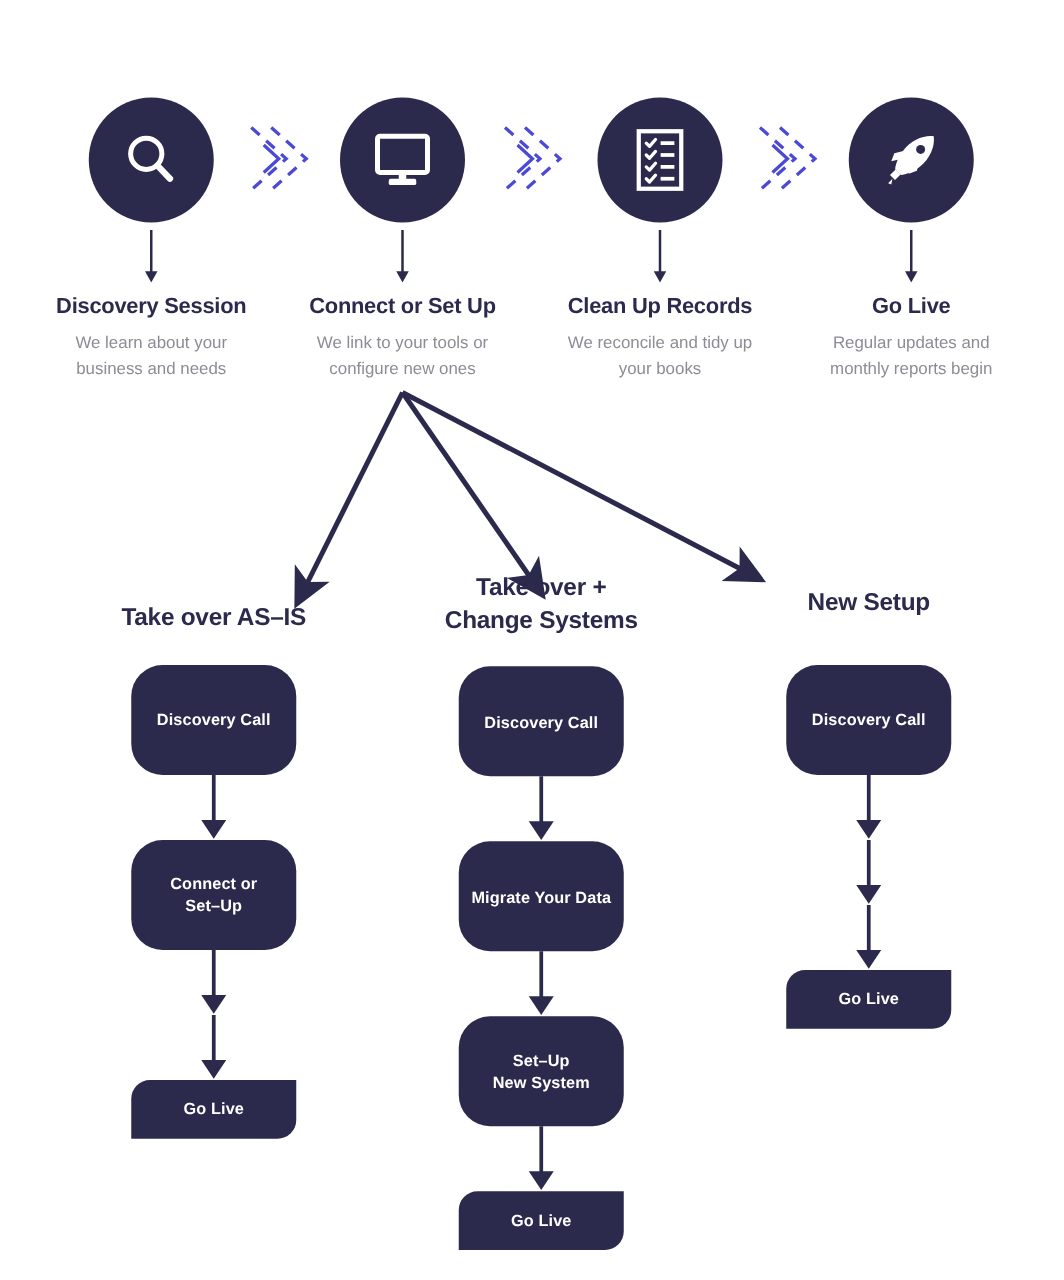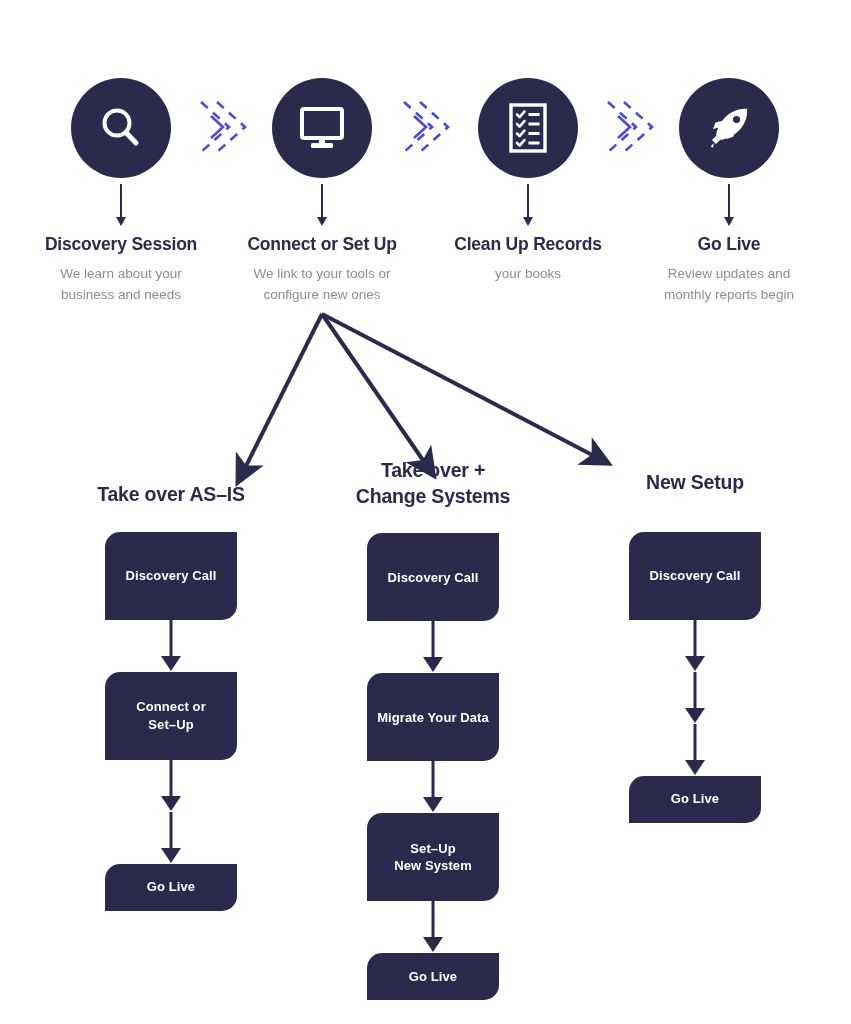--- a/index.html
+++ b/index.html
@@ -122,21 +122,21 @@
     align-items: center;
     justify-content: center;
     text-align: center;
     font-size: 13px;
     font-weight: bold;
     line-height: 1.35;
     letter-spacing: 0.1px;
     margin: 0 auto;
     padding: 4px 8px;
   }
-  .node.tall  { width: 132px; height: 88px; }
+  .node.tall  { width: 132px; height: 88px; border-radius: 25px; }
   .node.short { width: 132px; height: 47px; }
 
   .connector {
     width: 132px;
     height: 52px;
     margin: 0 auto;
     position: relative;
   }
   .connector .line {
     position: absolute;
@@ -232,20 +232,21 @@
               <rect x="23.5" y="21.5" width="11" height="3"></rect>
               <rect x="23.5" y="31" width="11" height="3"></rect>
               <rect x="23.5" y="40.5" width="11" height="3"></rect>
             </g>
           </svg>
         </span>
       </div>
       <div class="step-stem"></div>
       <div class="step-title">Clean Up Records</div>
       <div class="step-desc">
+        <div>We reconcile and tidy up</div>
         <div>your books</div>
       </div>
     </div>
 
     <div class="chev" style="left:602px;">
       <svg width="56" height="62" viewBox="0 0 56 62">
         <path d="M6 6 L34 31 L6 56" fill="none" stroke="#4a4ad4" stroke-width="2.6" stroke-dasharray="9 7" stroke-linecap="butt"></path>
         <path d="M22 6 L50 31 L22 56" fill="none" stroke="#4a4ad4" stroke-width="2.6" stroke-dasharray="9 7" stroke-linecap="butt"></path>
         <path d="M16 20 L28 31 L16 42" fill="none" stroke="#4a4ad4" stroke-width="2.6"></path>
       </svg>
@@ -263,21 +264,21 @@
               <path d="M30.5 34.5 L32.5 26.5 L25.5 31 L24 37 Z"></path>
               <path d="M9 38 L13.5 33.5 L17.5 37.5 L13 42 Z"></path>
               <path d="M7.5 44.5 L11 41 L10 45.5 Z"></path>
             </g>
           </svg>
         </span>
       </div>
       <div class="step-stem"></div>
       <div class="step-title">Go Live</div>
       <div class="step-desc">
-        <div>Review updates and</div>
+        <div>Regular updates and</div>
         <div>monthly reports begin</div>
       </div>
     </div>
   </div>
 
   <svg class="branch-svg" viewBox="0 0 851 210">
     <defs>
       <marker id="ah" markerWidth="9" markerHeight="9" refX="4.2" refY="4.5" orient="auto" markerUnits="strokeWidth">
         <path d="M0.4,0.6 L8.4,4.5 L0.4,8.4 L2.4,4.5 Z" fill="#2b2a4c"></path>
       </marker>

